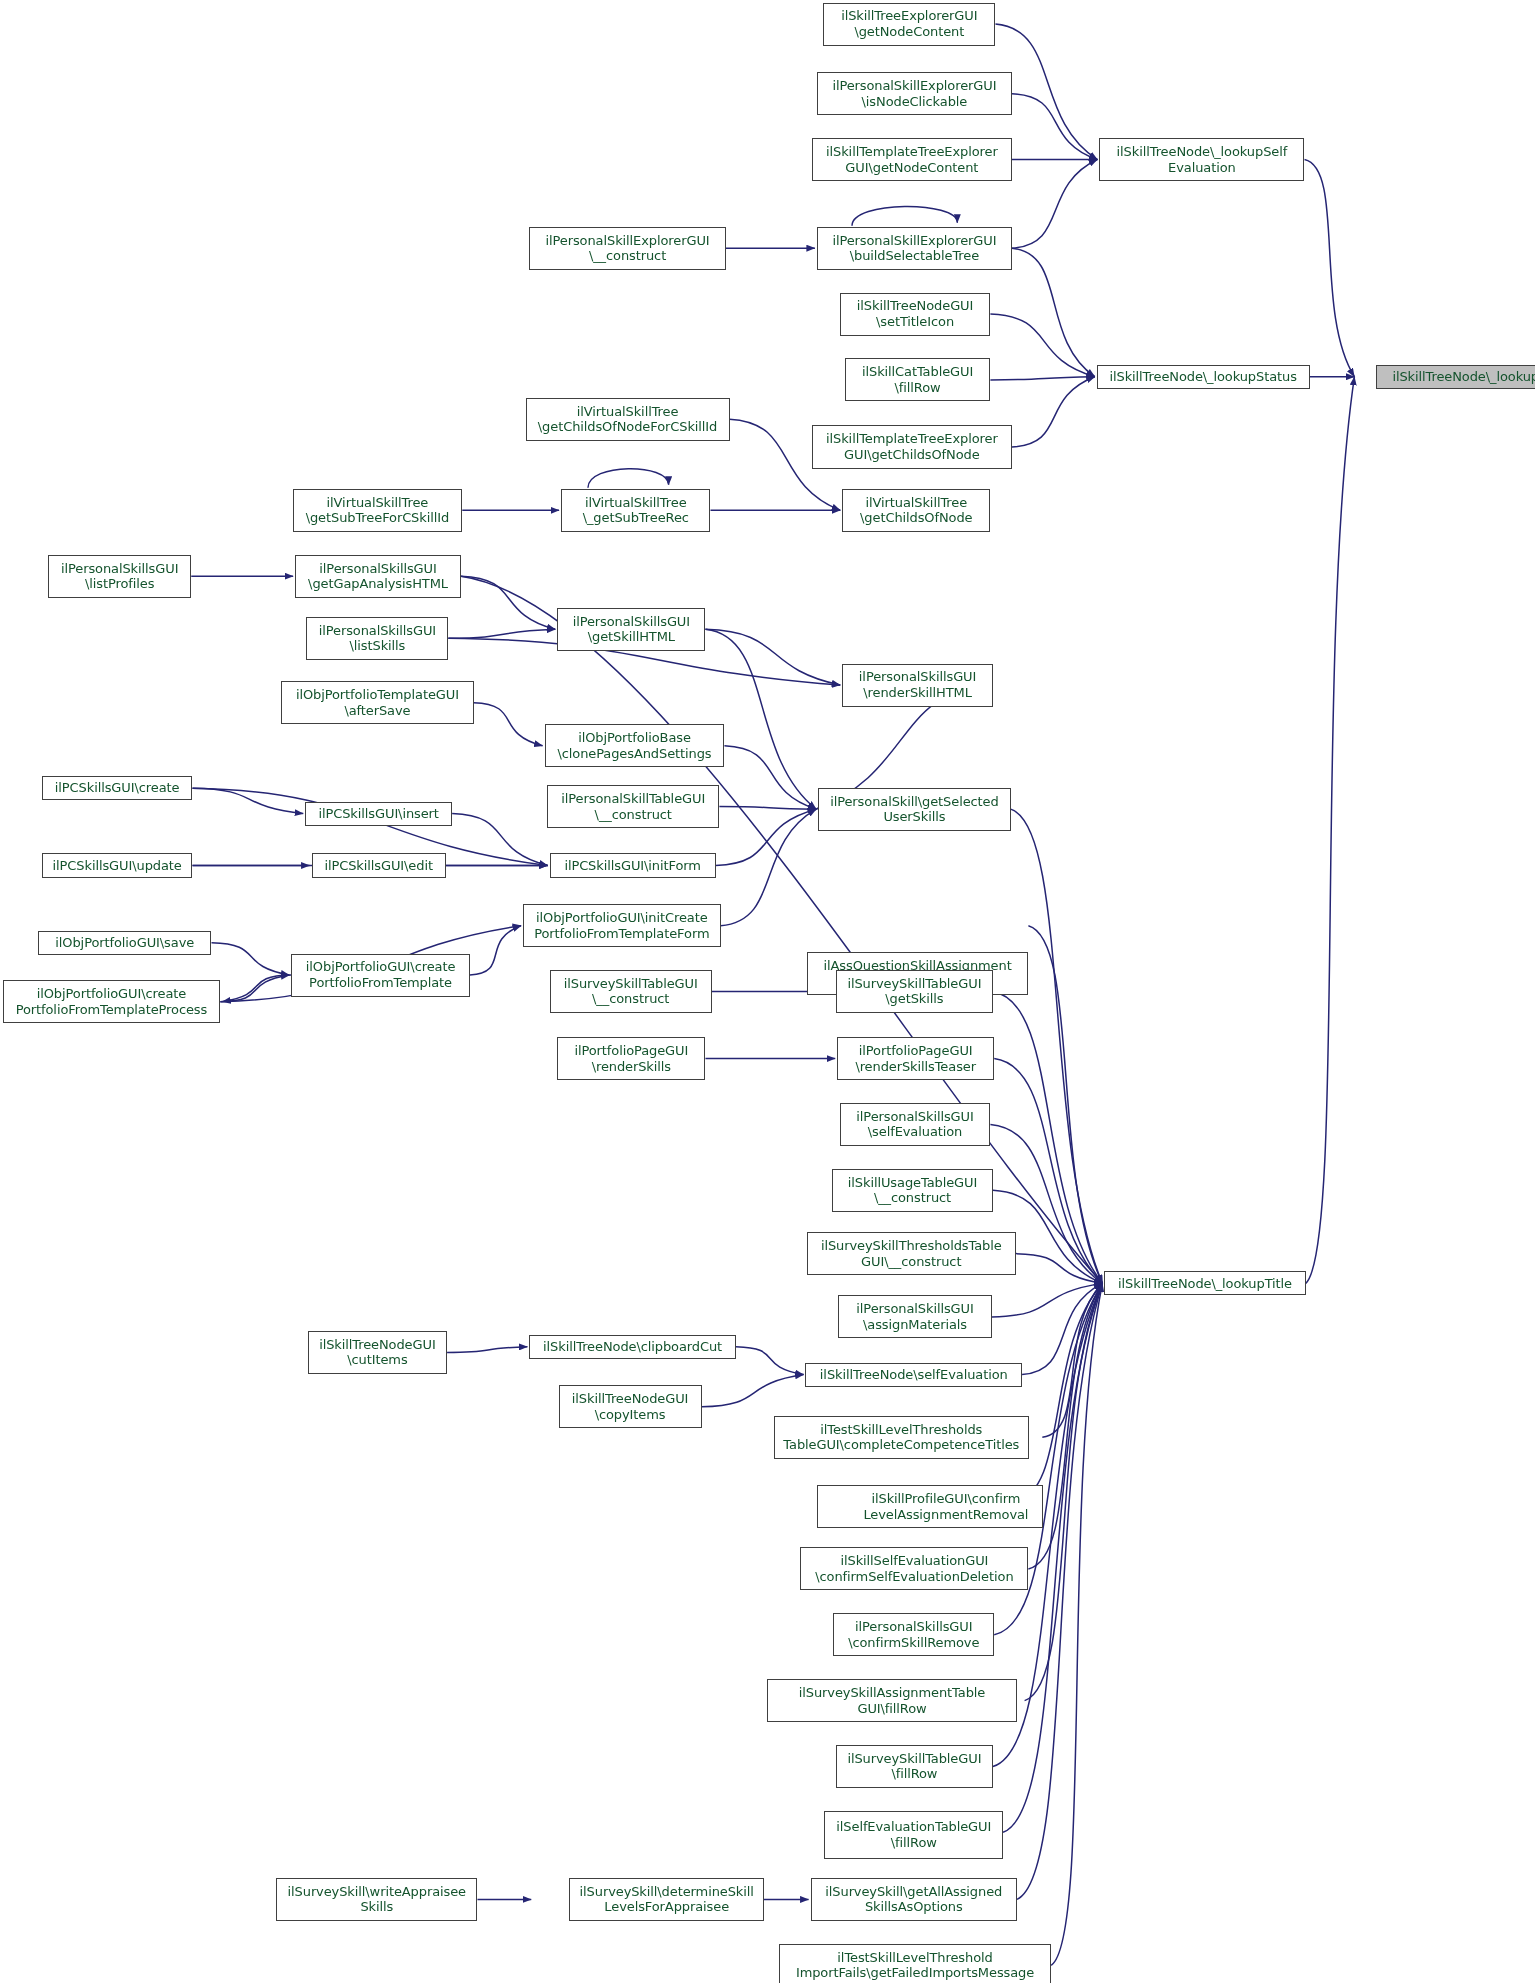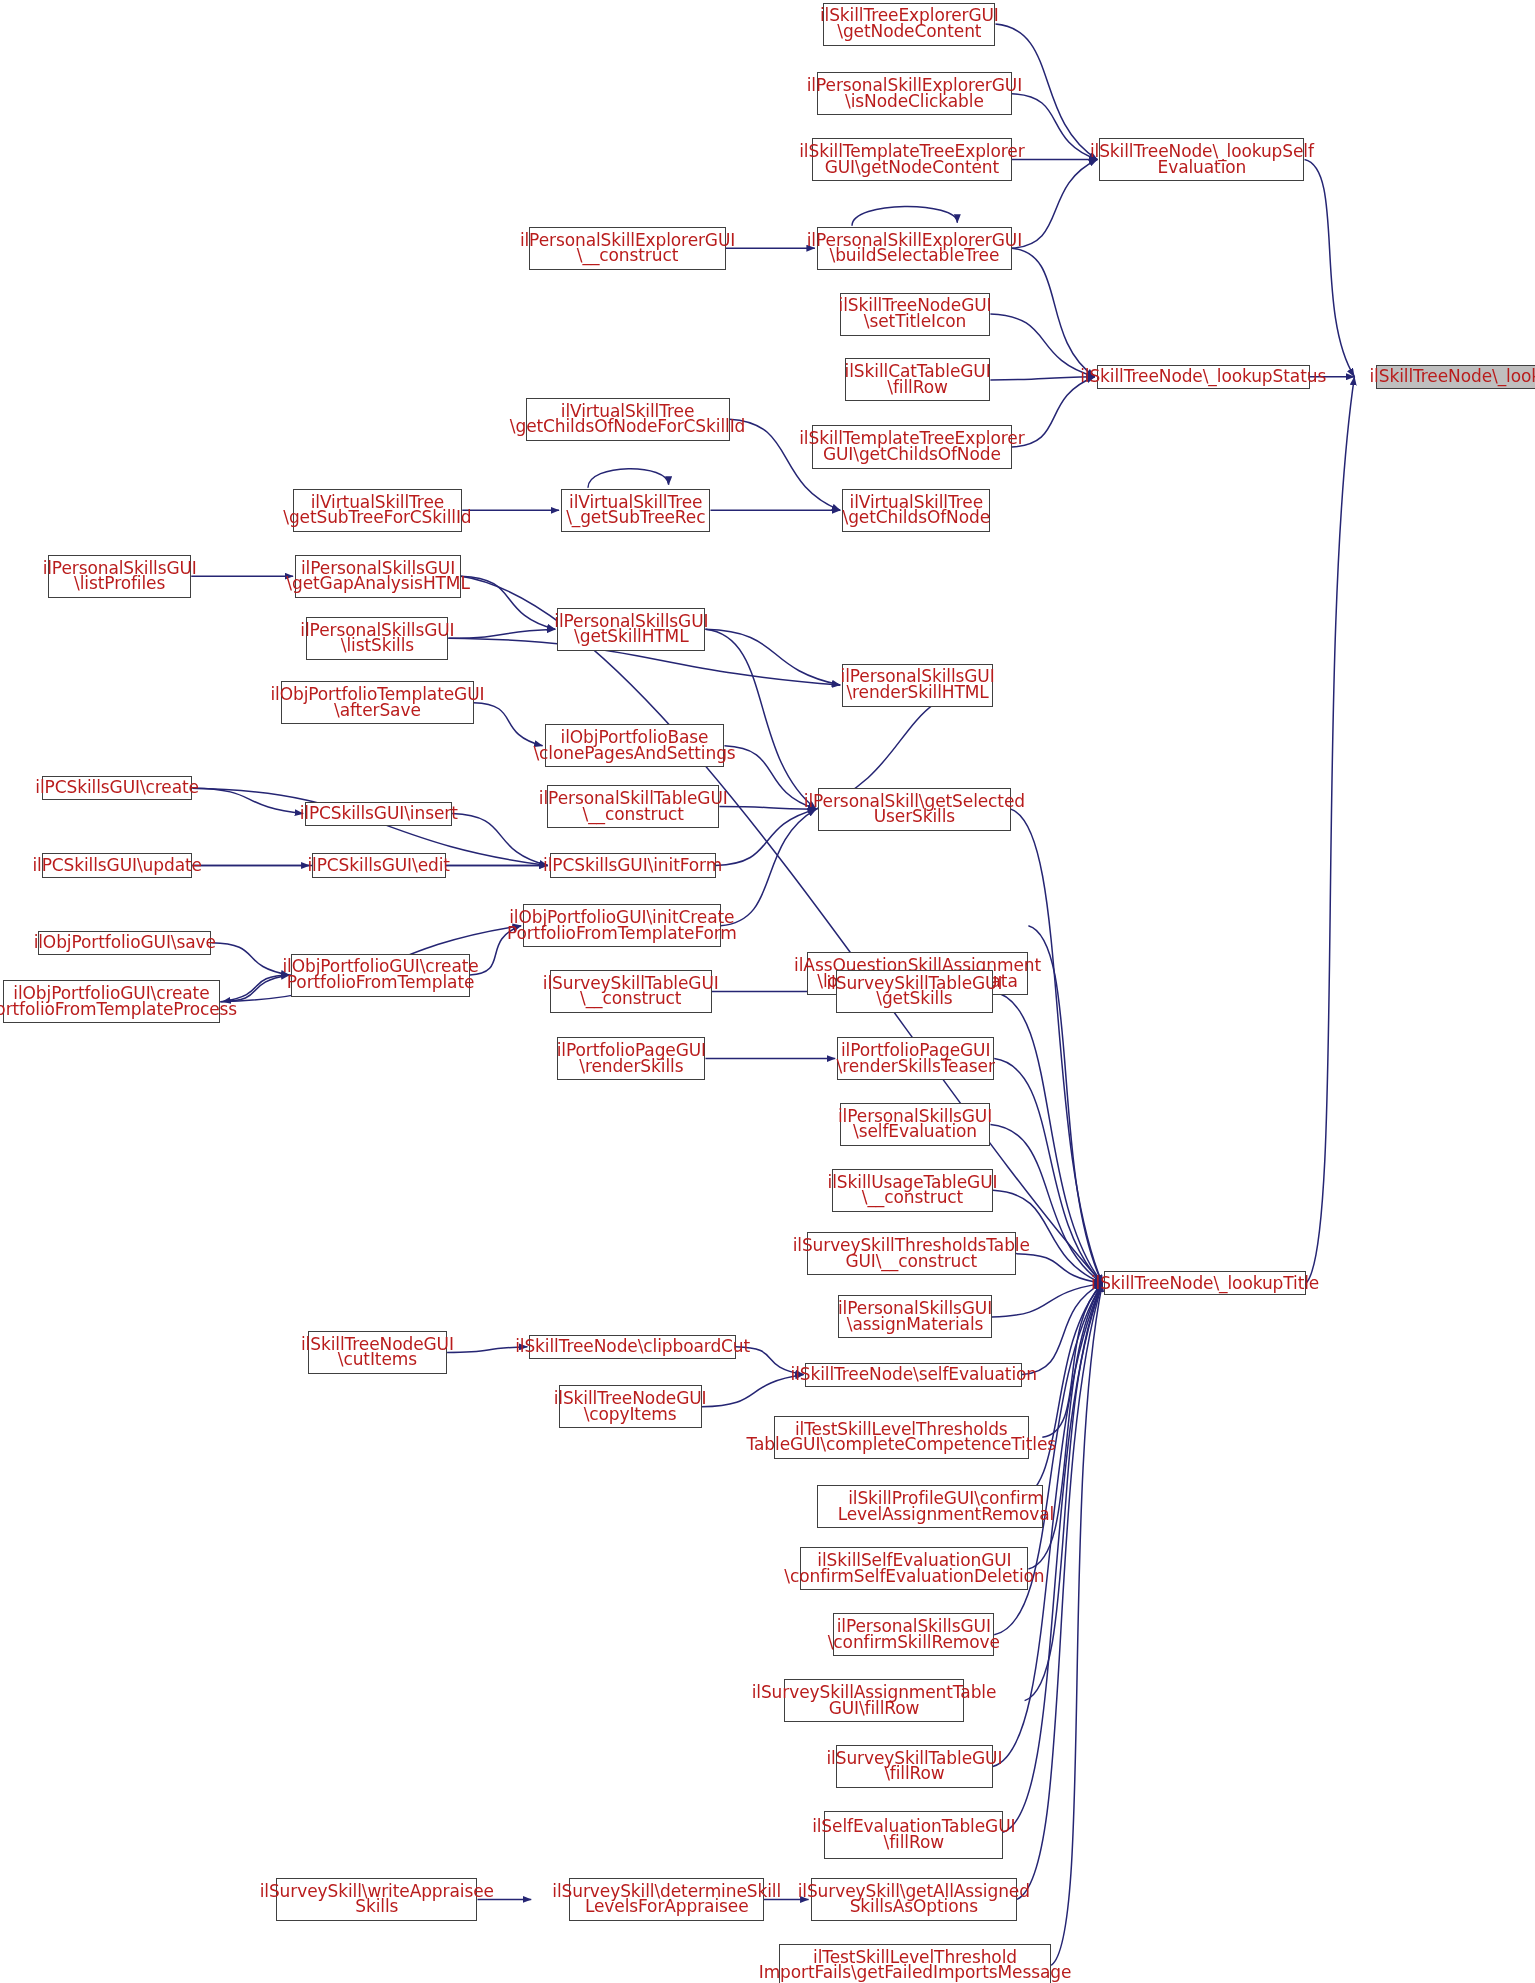--- a/index.html
+++ b/index.html
@@ -21,22 +21,22 @@
     top: 0;
     width: 1535px;
     height: 1983px;
     pointer-events: none;
   }
   .node {
     position: absolute;
     box-sizing: border-box;
     border: 1px solid #404040;
     background: #ffffff;
-    color: #b91c1c;
-    font-size: 17px;
+    color: #14532d;
+    font-size: 13px;
     line-height: 15.6px;
     display: flex;
     align-items: center;
     justify-content: center;
     text-align: center;
     white-space: pre;
     letter-spacing: -0.1px;
   }
   .node.current {
     background: #bfbfbf;
@@ -207,21 +207,21 @@
       <div class="node" style="left: 558.527px; top: 1385.31px; width: 143.115px; height: 43.0536px;">ilSkillTreeNodeGUI
 \copyItems</div>
       <div class="node" style="left: 774px; top: 1415.7px; width: 254.567px; height: 43.0536px;">ilTestSkillLevelThresholds
 TableGUI\completeCompetenceTitles</div>
       <div class="node" style="left: 816.894px; top: 1485px; width: 226px; height: 43.0536px; padding-left: 32px;">ilSkillProfileGUI\confirm
 LevelAssignmentRemoval</div>
       <div class="node" style="left: 800.429px; top: 1547.4px; width: 227.97px; height: 43.0536px;">ilSkillSelfEvaluationGUI
 \confirmSelfEvaluationDeletion</div>
       <div class="node" style="left: 833.358px; top: 1613.25px; width: 160.846px; height: 43.0536px;">ilPersonalSkillsGUI
 \confirmSkillRemove</div>
-      <div class="node" style="left: 784px; top: 1679.09px; width: 180px; height: 43.0536px;">ilSurveySkillAssignmentTable
+      <div class="node" style="left: 767px; top: 1679.09px; width: 250px; height: 43.0536px;">ilSurveySkillAssignmentTable
 GUI\fillRow</div>
       <div class="node" style="left: 835.891px; top: 1744.94px; width: 157.046px; height: 43.0536px;">ilSurveySkillTableGUI
 \fillRow</div>
       <div class="node" style="left: 824.493px; top: 1810.79px; width: 178.577px; height: 48px;">ilSelfEvaluationTableGUI
 \fillRow</div>
       <div class="node" style="left: 276.097px; top: 1877.9px; width: 201.374px; height: 43.0536px;">ilSurveySkill\writeAppraisee
 Skills</div>
       <div class="node" style="left: 533.197px; top: 1877.9px; width: 195.041px; height: 43.0536px; margin-left: 36px;">ilSurveySkill\determineSkill
 LevelsForAppraisee</div>
       <div class="node" style="left: 810.561px; top: 1877.9px; width: 206.44px; height: 43.0536px;">ilSurveySkill\getAllAssigned

